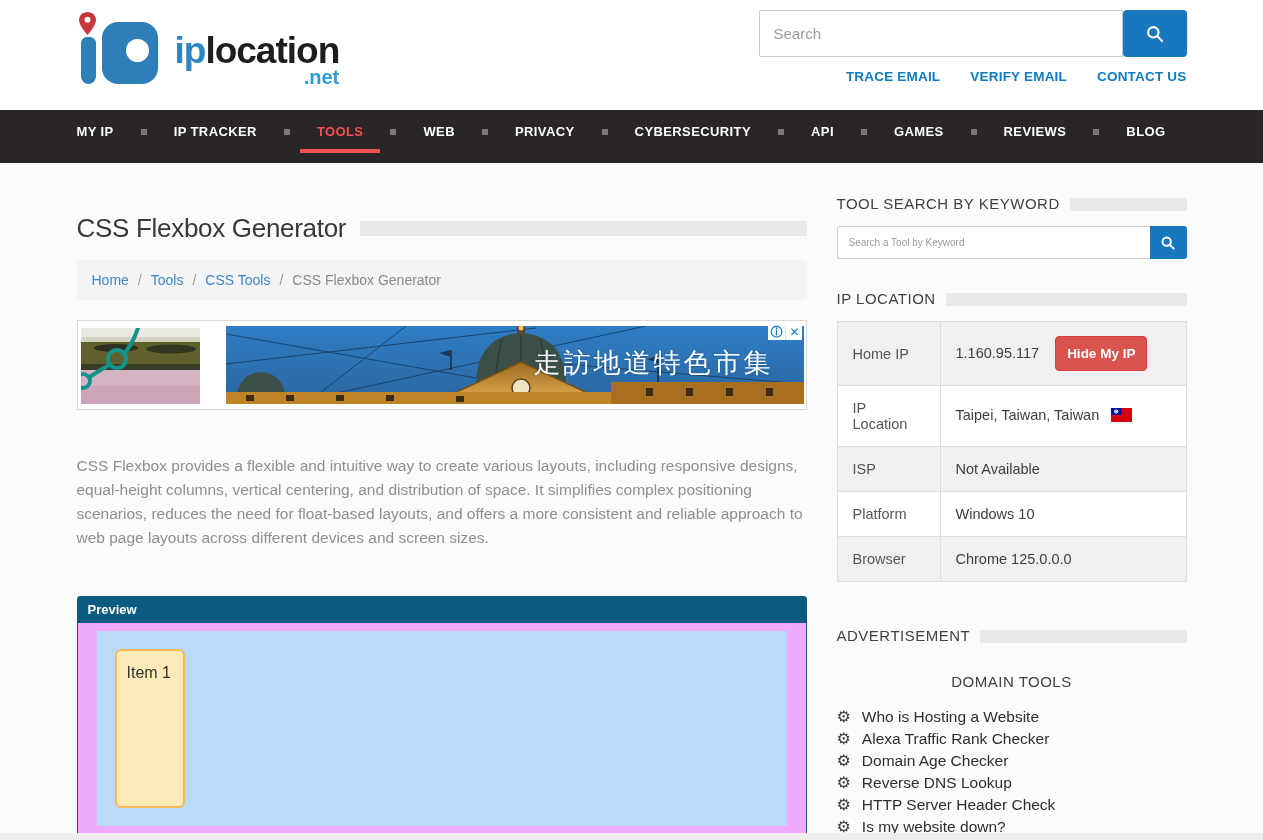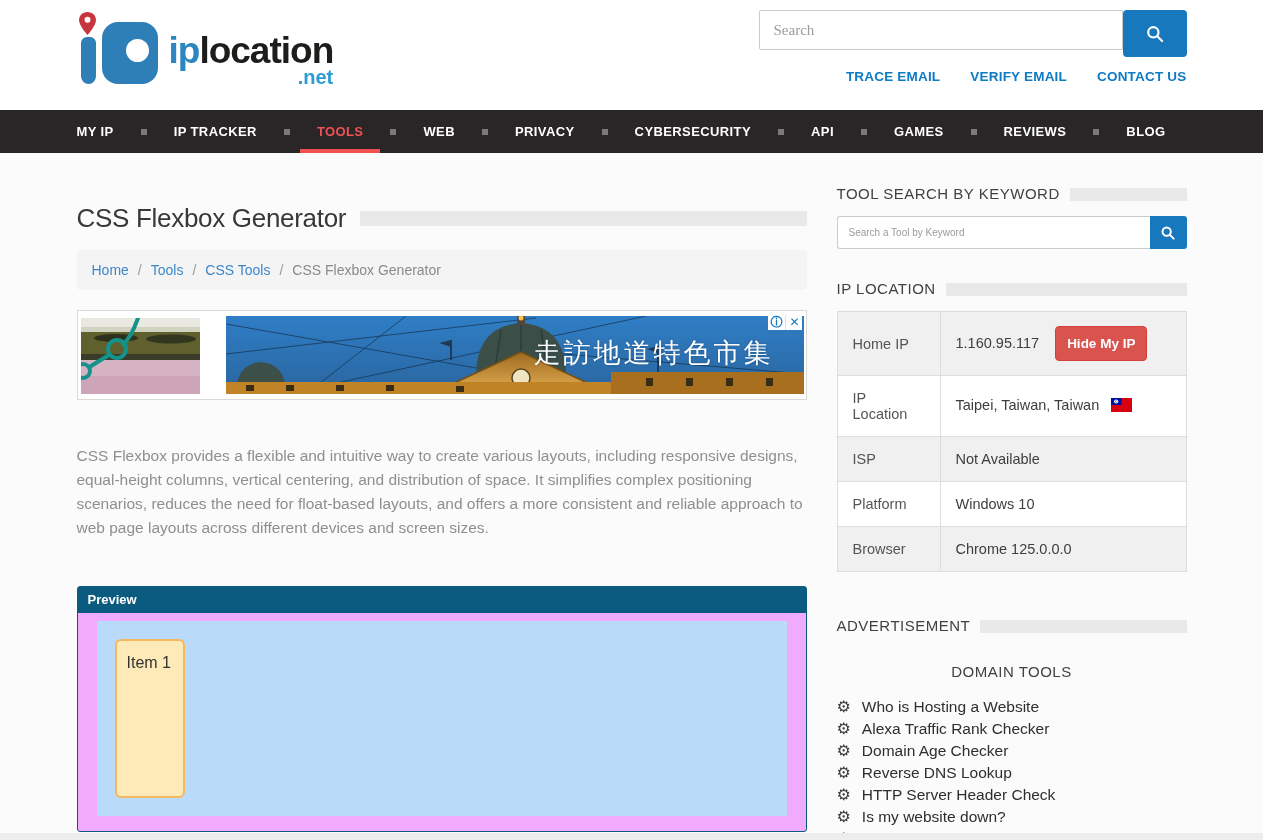--- a/index.html
+++ b/index.html
@@ -7,42 +7,42 @@
   body {
     font-family:"Liberation Sans", sans-serif;
     background:#fbfbfb; color:#3e3e3e; position:relative;
   }
   .wrap { width:1110px; margin:0 auto; }
 
   
   .site-header { background:#fff; height:110px; }
   .site-header .wrap { display:flex; justify-content:space-between; }
 
-  .logo { display:flex; align-items:flex-start; padding-top:12px; cursor:pointer; }
+  .logo { display:flex; align-items:flex-start; padding-top:12px; cursor:pointer;gap:6px; }
   .monogram { position:relative; width:92px; height:72px; }
   .pin { position:absolute; left:2px; top:0; }
   .i-stem { position:absolute; left:4px; top:25px; width:15px; height:47px; background:#2e7eb7; border-radius:8px 8px 10px 10px; }
   .p-blob { position:absolute; left:25px; top:10px; width:56px; height:62px; background:#2e7eb7; border-radius:16px; }
   .p-hole { position:absolute; right:9px; top:17px; width:23px; height:23px; background:#fff; border-radius:50%; }
   .wordmark { padding-top:22px; }
   .word-line { font-size:37px; font-weight:bold; letter-spacing:-1px; line-height:34px; }
   .w-ip { color:#2c86c2; }
   .w-loc { color:#1d1d1b; }
   .w-net { color:#2c9cd7; font-size:20px; font-weight:bold; text-align:right; line-height:18px; }
 
   .header-right { padding-top:10px; width:428px; }
   .search-row { display:flex; }
-  .search-input { flex:1; height:40px; border:1px solid #ccc; border-radius:2px 0 0 2px; padding:0 14px; font-size:15px; color:#666; font-family:Liberation Serif, serif; outline:none; }
+  .search-input { flex:1; height:47px; border:1px solid #ccc; border-radius:2px 0 0 2px; padding:0 14px; font-size:15px; color:#666; font-family:Liberation Sans, sans-serif; outline:none; }
   .search-input::placeholder, .tool-search-input::placeholder { color:#9b9b9b; }
   .search-btn { width:64px; height:47px; background:#1878bd; border:none; border-radius:4px; cursor:pointer; display:flex; align-items:center; justify-content:center; }
   .header-links { display:flex; justify-content:flex-end; gap:30px; margin-top:12px; }
   .hlink { color:#0d7ac4; font-size:13.5px; font-weight:bold; text-decoration:none; cursor:pointer; letter-spacing:.2px; }
 
   
-  .main-nav { background:#2a2627; height:43px; }
+  .main-nav { background:#2a2627; height:53px; }
   .main-nav ul { list-style:none; display:flex; align-items:center; height:43px; }
   .nav-item { display:flex; align-items:center; height:43px; cursor:pointer; }
   .nav-item:not(:last-child)::after { content:''; width:6px; height:6px; background:#7d797a; margin:0 27px; }
   .navlabel { position:relative; color:#fff; font-size:13px; font-weight:bold; letter-spacing:.4px; padding:14px 0; }
   .nav-item.active .navlabel { color:#f05152; }
   .nav-item.active .navlabel::after { content:''; position:absolute; left:-17px; right:-17px; bottom:0; height:4px; background:#f05152; }
 
   
   .content { display:flex; gap:30px; padding-top:32px; }
   .main-col { width:730px; padding-top:18px; }

